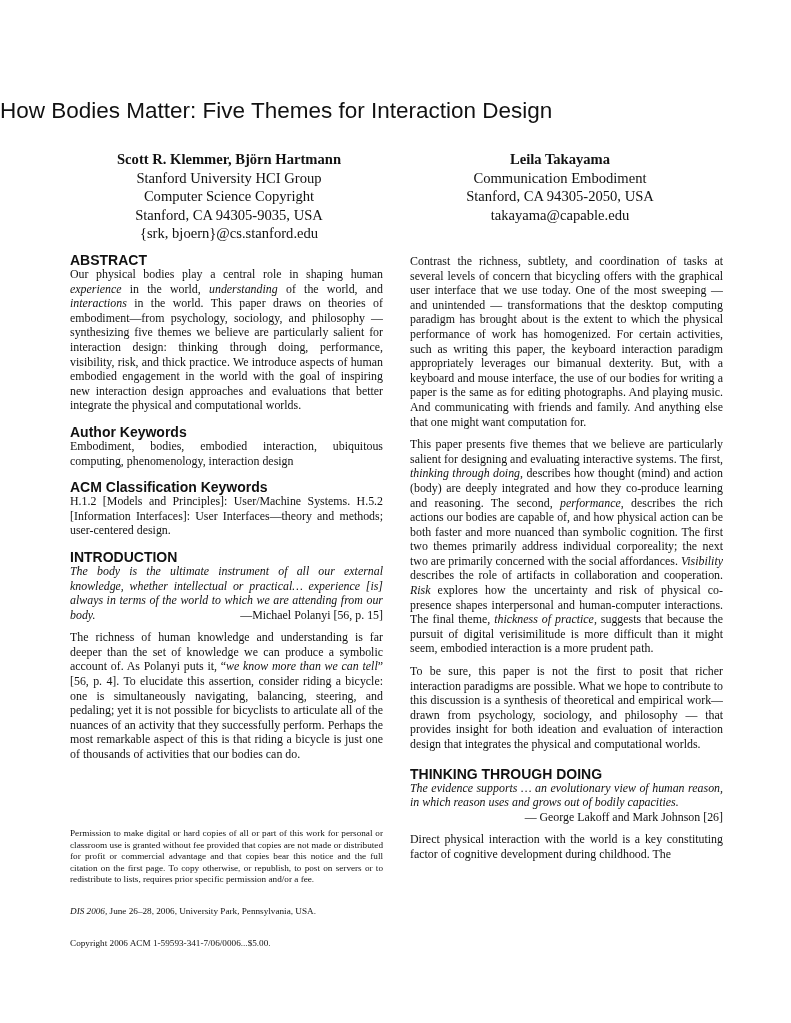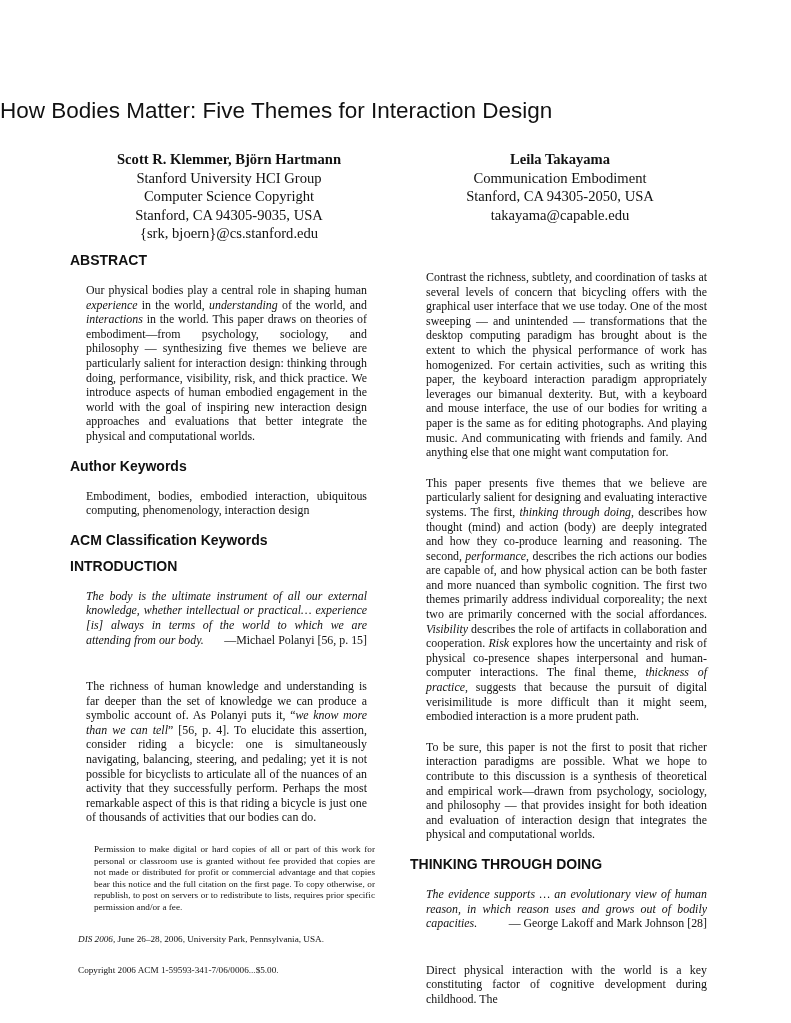--- a/index.html
+++ b/index.html
@@ -18,28 +18,28 @@
   .col {
     position: absolute; top: 254px; width: 313px;
     font-family: "Liberation Serif", serif; font-size: 11.9px; line-height: 14.6px;
   }
   #col-left { left: 70px; }
   #col-right { left: 410px; width: 313px; }
   .heading {
     font-family: "Liberation Sans", sans-serif; font-weight: bold; font-size: 14px;
     line-height: 13px; margin: 0;
   }
-  p { margin: 16px; text-align: justify; }
+  p { margin: 0; text-align: justify; }
   .sec { margin-bottom: 13px; }
   .para { margin-bottom: 8px; }
   .quote { font-style: italic; text-align: justify; }
   .attrib { font-style: normal; float: right; }
   .clear::after { content: ""; display: block; clear: both; }
   .footnote {
-    position: absolute; left: 78px; top: 828px; width: 313px;
+    position: absolute; left: 70px; top: 828px; width: 313px;
     font-family: "Liberation Serif", serif; font-size: 9.2px; line-height: 11.6px;
   }
   .footnote p { text-align: justify; }
   .footnote .left { text-align: left; margin-top: 20px; }
 </style>
 </head>
 <body>
 
 <div class="title">How Bodies Matter: Five Themes for Interaction Design</div>
 
@@ -64,20 +64,21 @@
     <p><span>Our physical bodies play a central role in shaping human </span><em>experience</em><span> in the world, </span><em>understanding</em><span> of the world, and </span><em>interactions</em><span> in the world. This paper draws on theories of embodiment—from psychology, sociology, and philosophy — synthesizing five themes we believe are particularly salient for interaction design: thinking through doing, performance, visibility, risk, and thick practice. We introduce aspects of human embodied engagement in the world with the goal of inspiring new interaction design approaches and evaluations that better integrate the physical and computational worlds.</span></p>
   </div>
 
   <div class="sec">
     <h3 class="heading">Author Keywords</h3>
     <p>Embodiment, bodies, embodied interaction, ubiquitous computing, phenomenology, interaction design</p>
   </div>
 
   <div class="sec">
     <h3 class="heading">ACM Classification Keywords</h3>
+    <p>H.1.2 [Models and Principles]: User/Machine Systems. H.5.2 [Information Interfaces]: User Interfaces—theory and methods; user-centered design.</p>
   </div>
 
   <div>
     <h3 class="heading">INTRODUCTION</h3>
     <div class="para clear">
       <p class="quote"><span>The body is the ultimate instrument of all our external knowledge, whether intellectual or practical… experience [is] always in terms of the world to which we are attending from our body.</span>
       <span class="attrib">—Michael Polanyi [56, p. 15]</span></p>
     </div>
     <p class="para"><span>The richness of human knowledge and understanding is far deeper than the set of knowledge we can produce a symbolic account of. As Polanyi puts it, “</span><em>we know more than we can tell</em><span>” [56, p. 4]. To elucidate this assertion, consider riding a bicycle: one is simultaneously navigating, balancing, steering, and pedaling; yet it is not possible for bicyclists to articulate all of the nuances of an activity that they successfully perform. Perhaps the most remarkable aspect of this is that riding a bicycle is just one of thousands of activities that our bodies can do.</span></p>
   </div>
@@ -91,17 +92,17 @@
 
 <div class="col" id="col-right">
   <p class="para">Contrast the richness, subtlety, and coordination of tasks at several levels of concern that bicycling offers with the graphical user interface that we use today. One of the most sweeping — and unintended — transformations that the desktop computing paradigm has brought about is the extent to which the physical performance of work has homogenized. For certain activities, such as writing this paper, the keyboard interaction paradigm appropriately leverages our bimanual dexterity. But, with a keyboard and mouse interface, the use of our bodies for writing a paper is the same as for editing photographs. And playing music. And communicating with friends and family. And anything else that one might want computation for.</p>
   <p class="para"><span>This paper presents five themes that we believe are particularly salient for designing and evaluating interactive systems. The first, </span><em>thinking through doing</em><span>, describes how thought (mind) and action (body) are deeply integrated and how they co-produce learning and reasoning. The second, </span><em>performance</em><span>, describes the rich actions our bodies are capable of, and how physical action can be both faster and more nuanced than symbolic cognition. The first two themes primarily address individual corporeality; the next two are primarily concerned with the social affordances. </span><em>Visibility</em><span> describes the role of artifacts in collaboration and cooperation. </span><em>Risk</em><span> explores how the uncertainty and risk of physical co-presence shapes interpersonal and human-computer interactions. The final theme, </span><em>thickness of practice</em><span>, suggests that because the pursuit of digital verisimilitude is more difficult than it might seem, embodied interaction is a more prudent path.</span></p>
   <p class="para" style="margin-bottom:16px;">To be sure, this paper is not the first to posit that richer interaction paradigms are possible. What we hope to contribute to this discussion is a synthesis of theoretical and empirical work—drawn from psychology, sociology, and philosophy — that provides insight for both ideation and evaluation of interaction design that integrates the physical and computational worlds.</p>
 
   <div>
     <h3 class="heading">THINKING THROUGH DOING</h3>
     <div class="para clear">
       <p class="quote"><span>The evidence supports … an evolutionary view of human reason, in which reason uses and grows out of bodily capacities.</span>
-      <span class="attrib">— George Lakoff and Mark Johnson [28]</span></p>
+      <span class="attrib">— George Lakoff and Mark Johnson [26]</span></p>
     </div>
     <p>Direct physical interaction with the world is a key constituting factor of cognitive development during childhood. The</p>
   </div>
 </div>
 
 </body></html>

